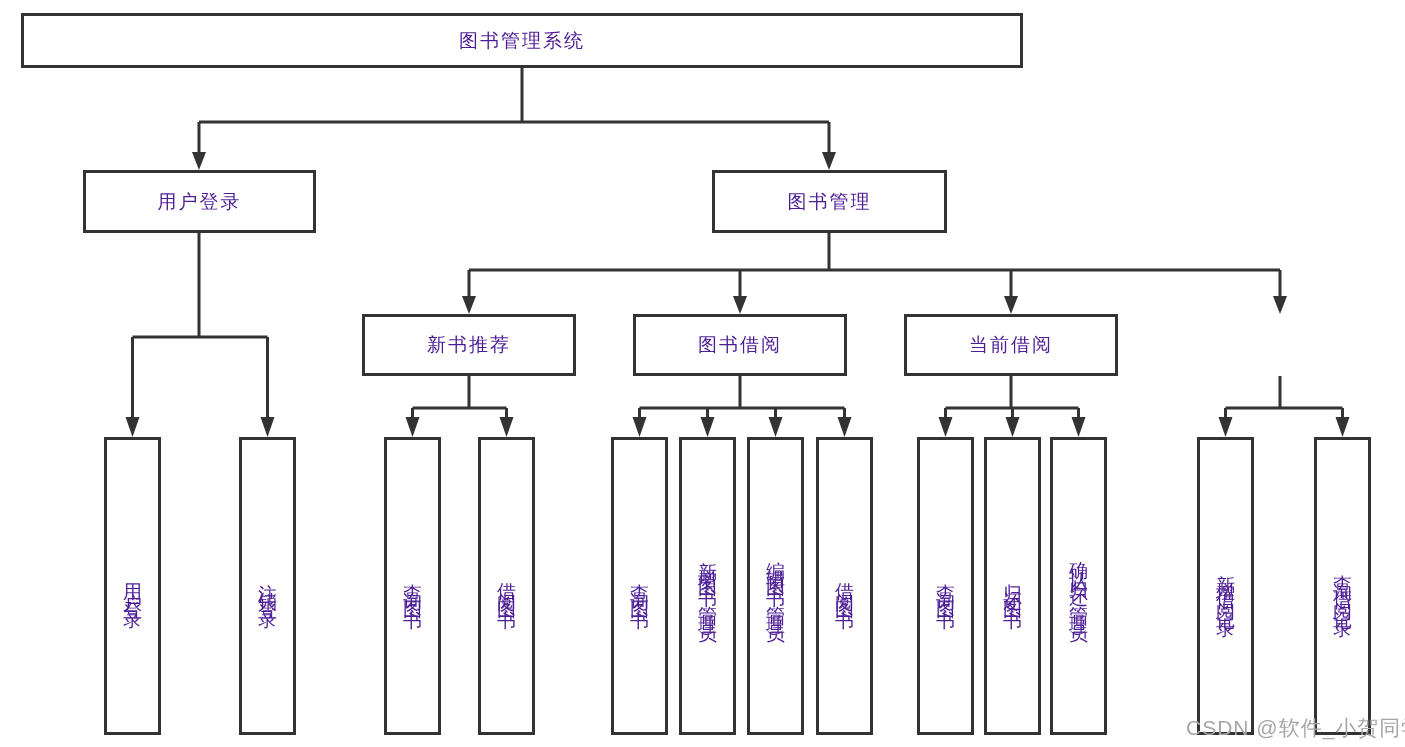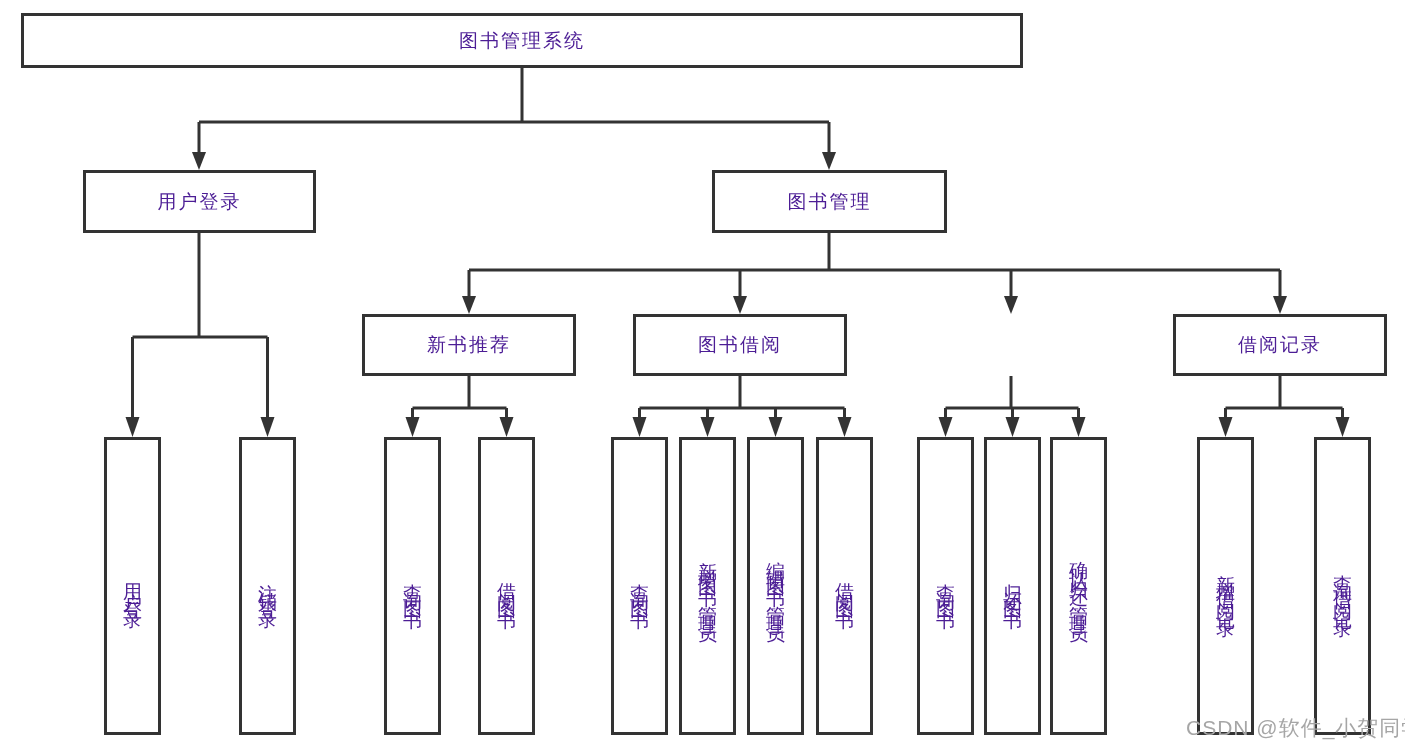--- a/index.html
+++ b/index.html
@@ -77,22 +77,22 @@
   <div class="node" style="left:362px; top:314px; width:214px; height:62px;">
     <span>新书推荐</span>
   </div>
 
   <div class="node" style="left:712px; top:170px; width:235px; height:63px;">
     <span>图书管理</span>
   </div>
   <div class="node" style="left:633px; top:314px; width:214px; height:62px;">
     <span>图书借阅</span>
   </div>
-  <div class="node" style="left:1173px; top:314px; width:214px; height:62px;">
-    <span>借阅记录</span>
+  <div class="node" style="left:904px; top:314px; width:214px; height:62px;">
+    <span>当前借阅</span>
   </div>
 
   <div class="node leaf" style="left:104px; top:437px; width:57px; height:298px;">
     <span>用户登录</span>
   </div>
   <div class="node leaf" style="left:239px; top:437px; width:57px; height:298px;">
     <span>注销登录</span>
   </div>
 
   <div class="node leaf" style="left:384px; top:437px; width:57px; height:298px;">

